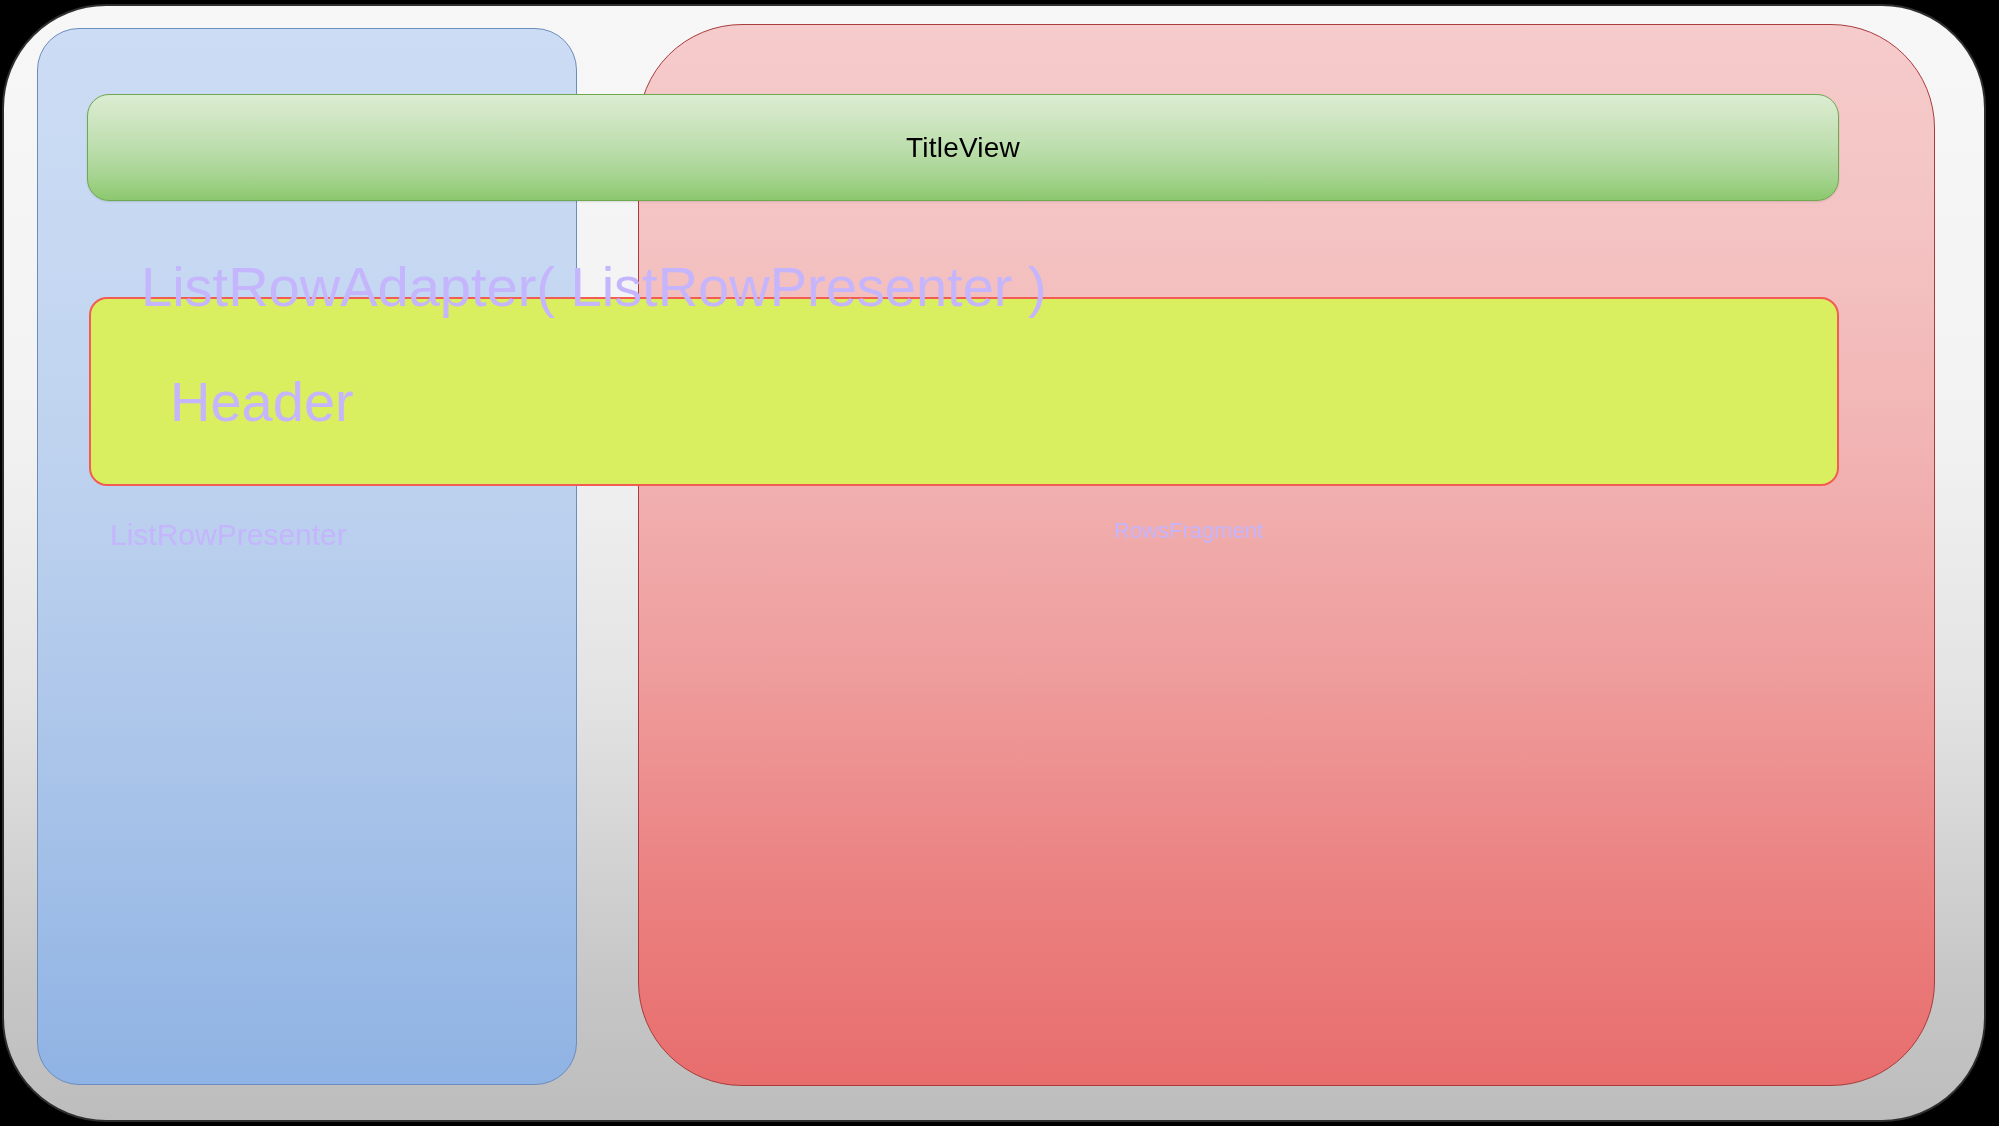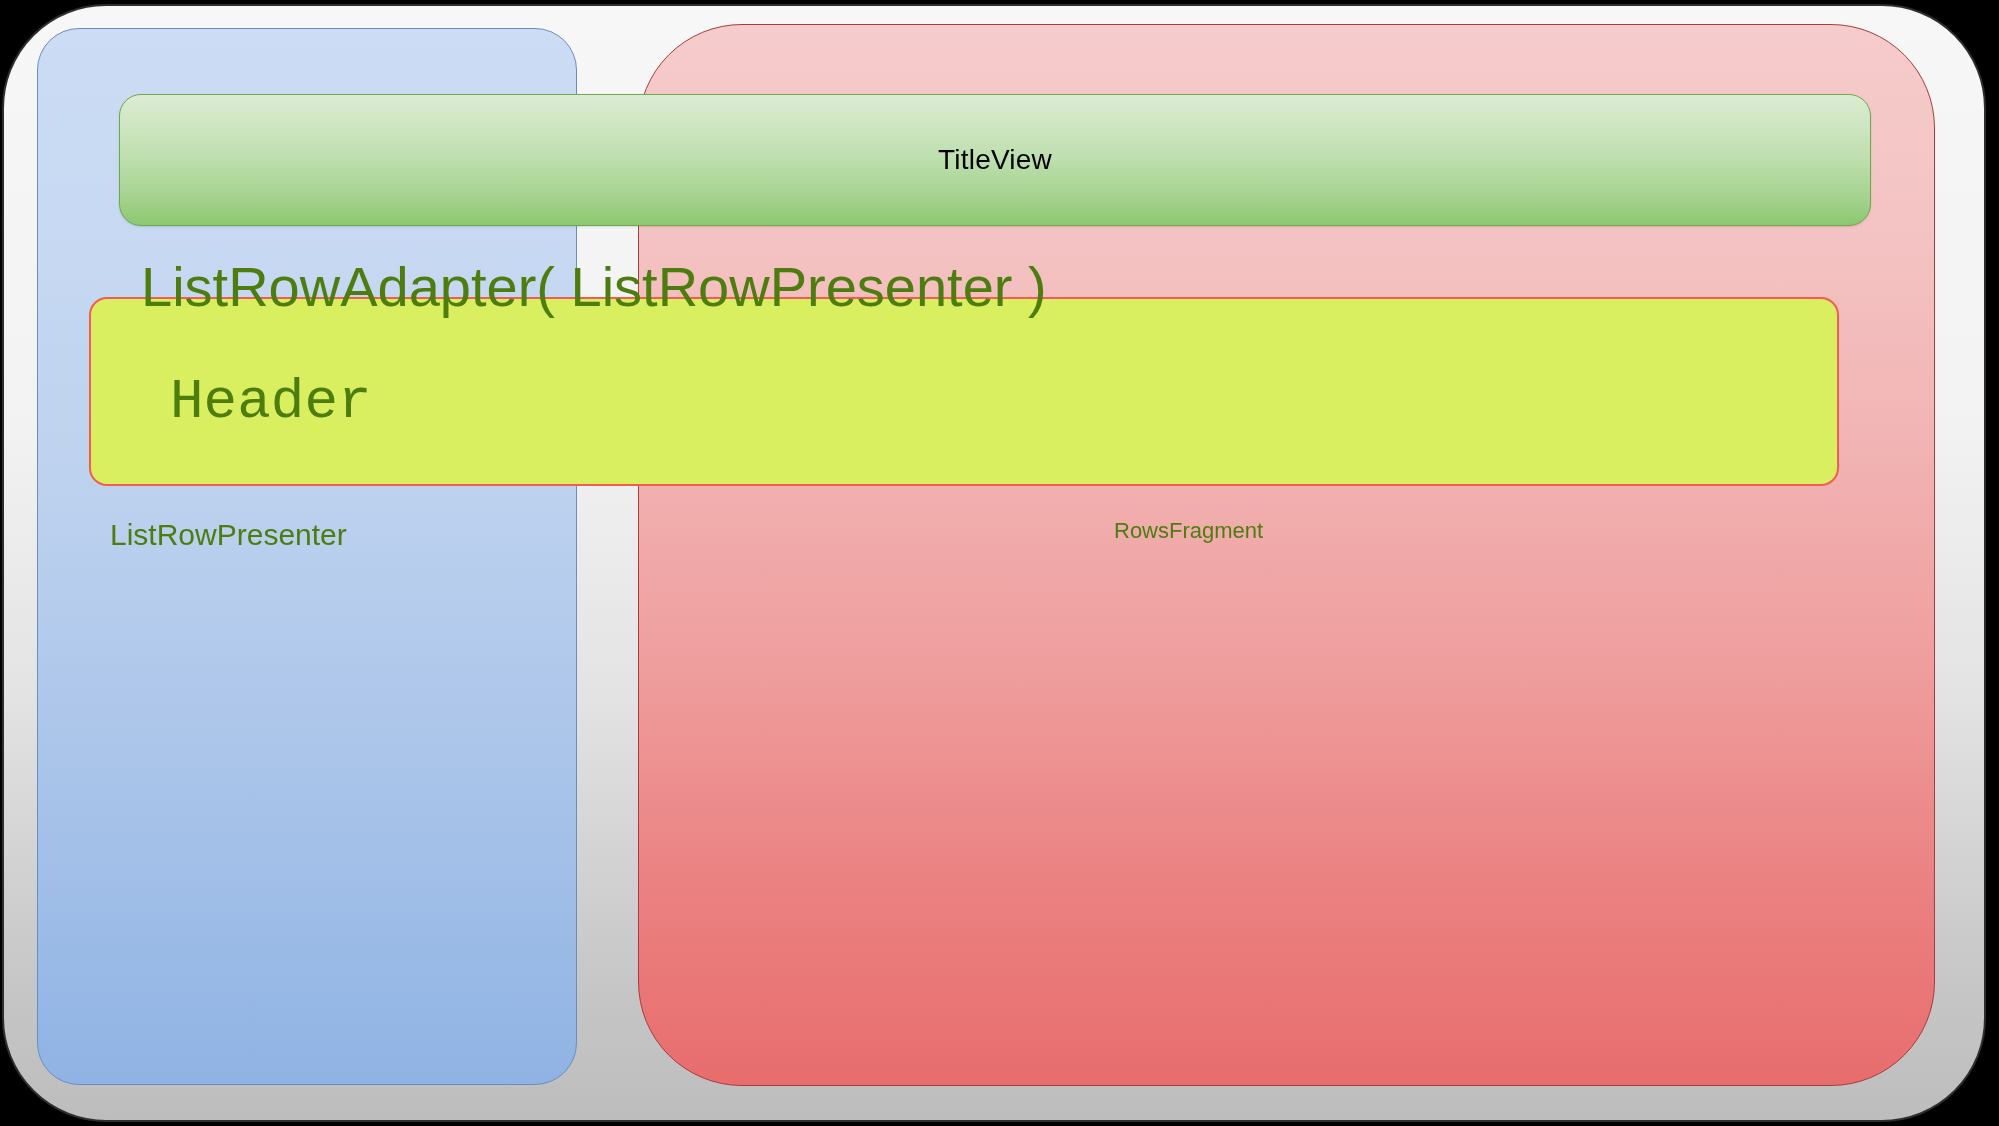--- a/index.html
+++ b/index.html
@@ -54,30 +54,29 @@
     background: linear-gradient(180deg, #f6cbcb 0%, #f4c4c4 18%, #f2b5b5 38%, #ef9e9e 60%, #eb8080 82%, #e86d6d 100%);
     border: 1.5px solid #a83b3b;
   }
 
   
   .title-view {
     position: absolute;
     left: 87px;
     top: 94px;
     width: 1752px;
-    height: 132px;
+    height: 107px;
     border-radius: 22px;
     background: linear-gradient(180deg, #dcecd2 0%, #cfe6c2 22%, #bedfaf 48%, #a7d492 76%, #8cc86e 100%);
     border: 1.5px solid #6ea84f;
     box-sizing: border-box;
     display: flex;
     align-items: center;
     justify-content: center;
     box-shadow: 0 1px 2px rgba(0,0,0,0.12);
-    margin-left: 32px;
   }
   .title-view-label {
     font-size: 28px;
     color: #000000;
     letter-spacing: 0.2px;
   }
 
   
   .rowbox {
     position: absolute;
@@ -87,34 +86,33 @@
     height: 189px;
     border-radius: 18px;
     background: #d9ef5f;
     border: 2.5px solid #f25c54;
     box-sizing: border-box;
   }
 
   
   .lbl {
     position: absolute;
-    color: #4d7c0f;
+    color: #c4b5fd;
     white-space: nowrap;
     line-height: 1;
   }
   .lbl-listrowadapter-presenter {
     left: 141px;
     top: 259px;
     font-size: 56px;
   }
   .lbl-header {
     left: 170px;
     top: 374px;
     font-size: 56px;
-    font-family: Liberation Mono, monospace;
   }
   .lbl-listrowadapter-card {
     left: 755px;
     top: 374px;
     font-size: 56px;
   }
   .lbl-headers-fragment {
     left: 110px;
     top: 520px;
     font-size: 30px;

